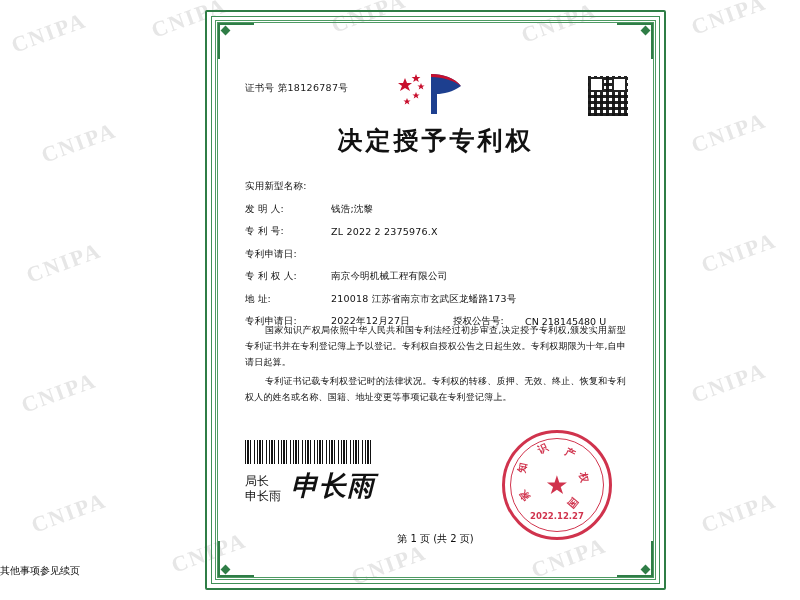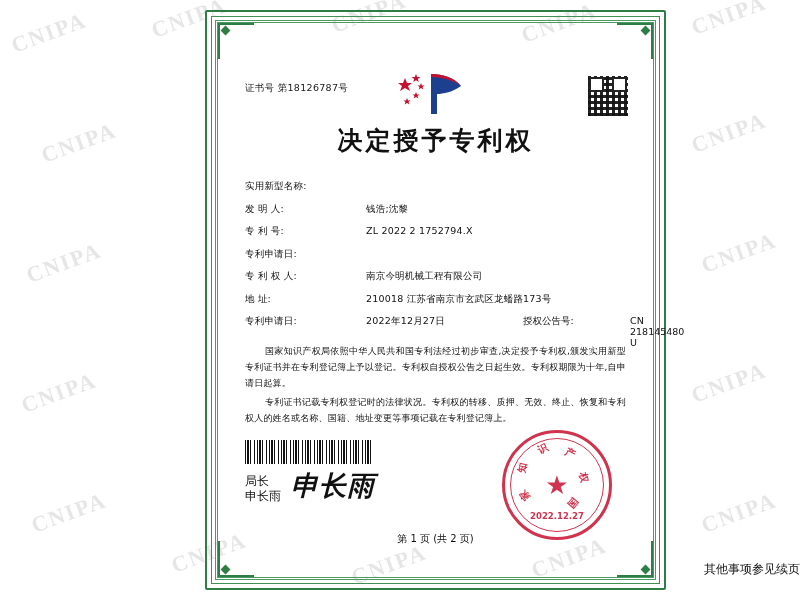--- a/index.html
+++ b/index.html
@@ -165,43 +165,42 @@
     position: absolute;
     left: 16px;
     right: 16px;
     top: 148px;
     font-family: "DejaVu Sans", sans-serif;
     font-size: 9.5px;
     color: #111;
   }
   .field-row {
     display: flex;
-    align-items: flex-start;
+    align-items: center;
     margin-bottom: 9.5px;
-    gap: 35px;
   }
   .field-label {
     width: 86px;
     flex: none;
     letter-spacing: 0.2px;
   }
   .field-value {
     flex: 1;
     letter-spacing: 0.2px;
   }
   .field-row.dual .field-label { width: 86px; }
   .field-row.dual .field-value { flex: none; width: 122px; }
   .field-row.dual .field-label2 { width: 72px; flex: none; }
   .field-row.dual .field-value2 { flex: 1; }
 
   .body-text {
     position: absolute;
     left: 16px;
     right: 16px;
-    top: 311px;
+    top: 290px;
     font-family: "DejaVu Sans", sans-serif;
     font-size: 9px;
     line-height: 16px;
     color: #111;
     text-align: justify;
     letter-spacing: 0.2px;
   }
   .body-text p {
     margin: 0 0 3px 0;
     text-indent: 20px;
@@ -303,23 +302,23 @@
     font-family: "DejaVu Sans", sans-serif;
     font-size: 10px;
     color: #111;
   }
 
   .footer-note {
     position: absolute;
     left: 0;
     right: 0;
     bottom: 22px;
-    text-align: right;
+    text-align: left;
     font-family: Liberation Serif, serif;
-    font-size: 12px;
+    font-size: 10px;
     color: #111;
     z-index: 6;
   }
 </style>
 </head>
 <body>
 
 <div class="page">
 
   <div class="watermark-layer" id="wm-layer">
@@ -378,21 +377,21 @@
       <div class="fields">
         <div class="field-row">
           <div class="field-label">实用新型名称:</div>
         </div>
         <div class="field-row">
           <div class="field-label">发  明  人:</div>
           <div class="field-value">钱浩;沈黎</div>
         </div>
         <div class="field-row">
           <div class="field-label">专  利  号:</div>
-          <div class="field-value">ZL 2022 2 1752794.X</div>
+          <div class="field-value">ZL 2022 2 2375976.X</div>
         </div>
         <div class="field-row">
           <div class="field-label">专利申请日:</div>
         </div>
         <div class="field-row">
           <div class="field-label">专  利  权  人:</div>
           <div class="field-value">南京今明机械工程有限公司</div>
         </div>
         <div class="field-row">
           <div class="field-label">地        址:</div>

